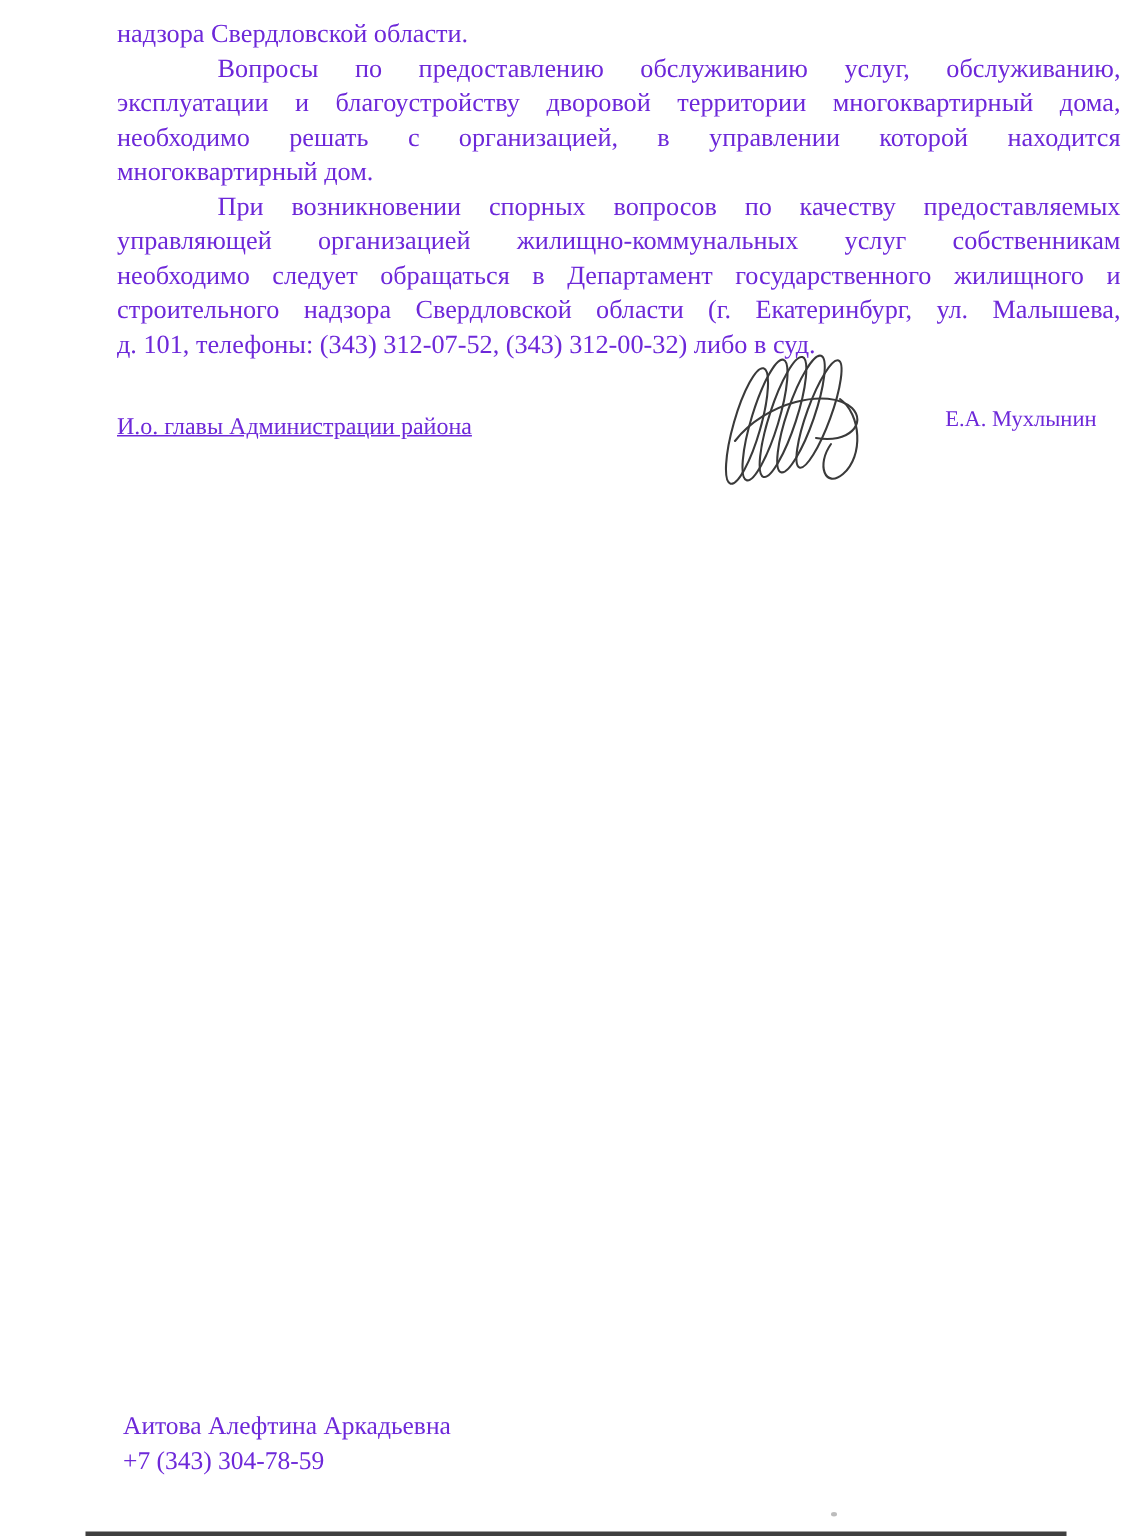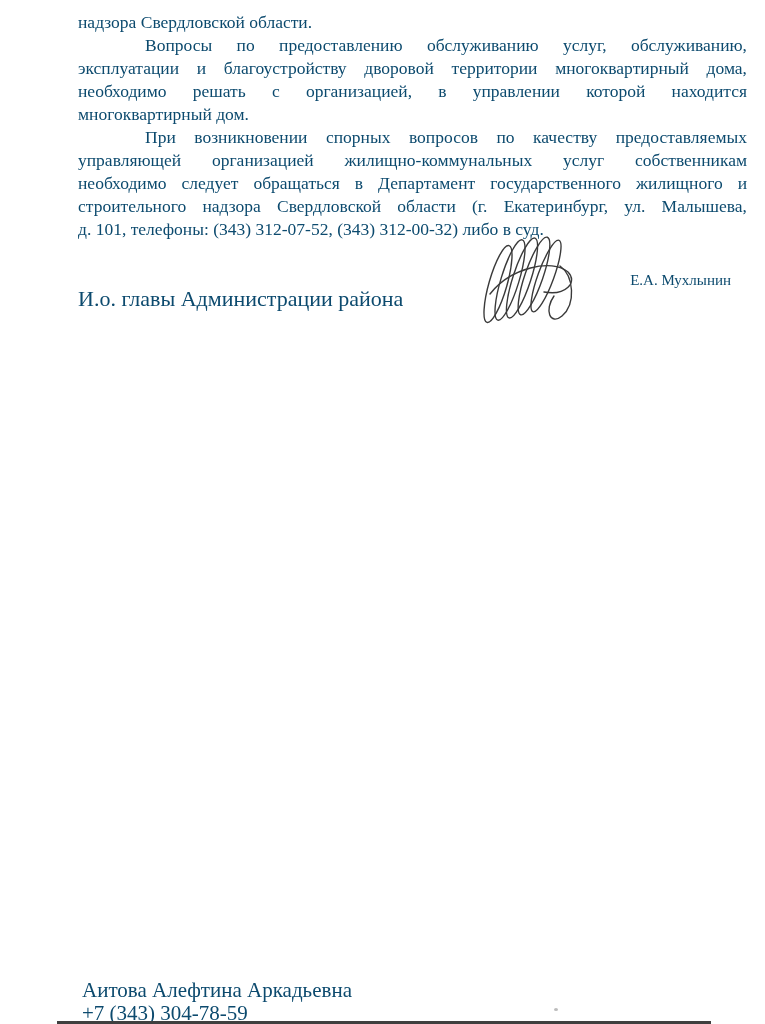--- a/index.html
+++ b/index.html
@@ -2,21 +2,21 @@
 <html><head>
 <meta charset="utf-8">
 <style>
   html, body { margin: 0; padding: 0; background: #ffffff; }
   .page {
     position: relative;
     width: 765px;
     height: 1024px;
     background: #ffffff;
     font-family: "Liberation Serif", serif;
-    color: #0c4a6e;
+    color: #6d28d9;
     overflow: hidden;
   }
   .textblock {
     position: absolute;
     left: 78px;
     top: 11px;
     width: 669px;
   }
   .line {
     font-size: 17.5px;
@@ -27,28 +27,28 @@
   }
   .line.left { text-align-last: left; word-spacing: normal; }
   .line.indent { text-indent: 67px; }
   .sigrow {
     position: absolute;
     left: 78px;
     top: 270px;
     width: 669px;
     height: 64px;
   }
-  .sig-title { position: absolute; left: 0; top: 16px; font-size: 22px; white-space: nowrap; }
+  .sig-title { position: absolute; left: 0; top: 6px; font-size: 16px; white-space: nowrap; text-decoration: underline; }
   .sig-name  { position: absolute; right: 16px; top: 2px; font-size: 15px; white-space: nowrap; text-align: right; }
   .sig-svg   { position: absolute; left: 396px; top: -38px; width: 120px; height: 96px; }
   .executor {
     position: absolute;
     left: 82px;
-    top: 979px;
-    font-size: 21px;
+    top: 939px;
+    font-size: 17px;
     line-height: 23px;
   }
   .doccode {
     position: absolute;
     top: 990px;
     right: 12px;
     font-size: 13.5px;
     margin-top: 36px;
   }
   .bottom-edge {

